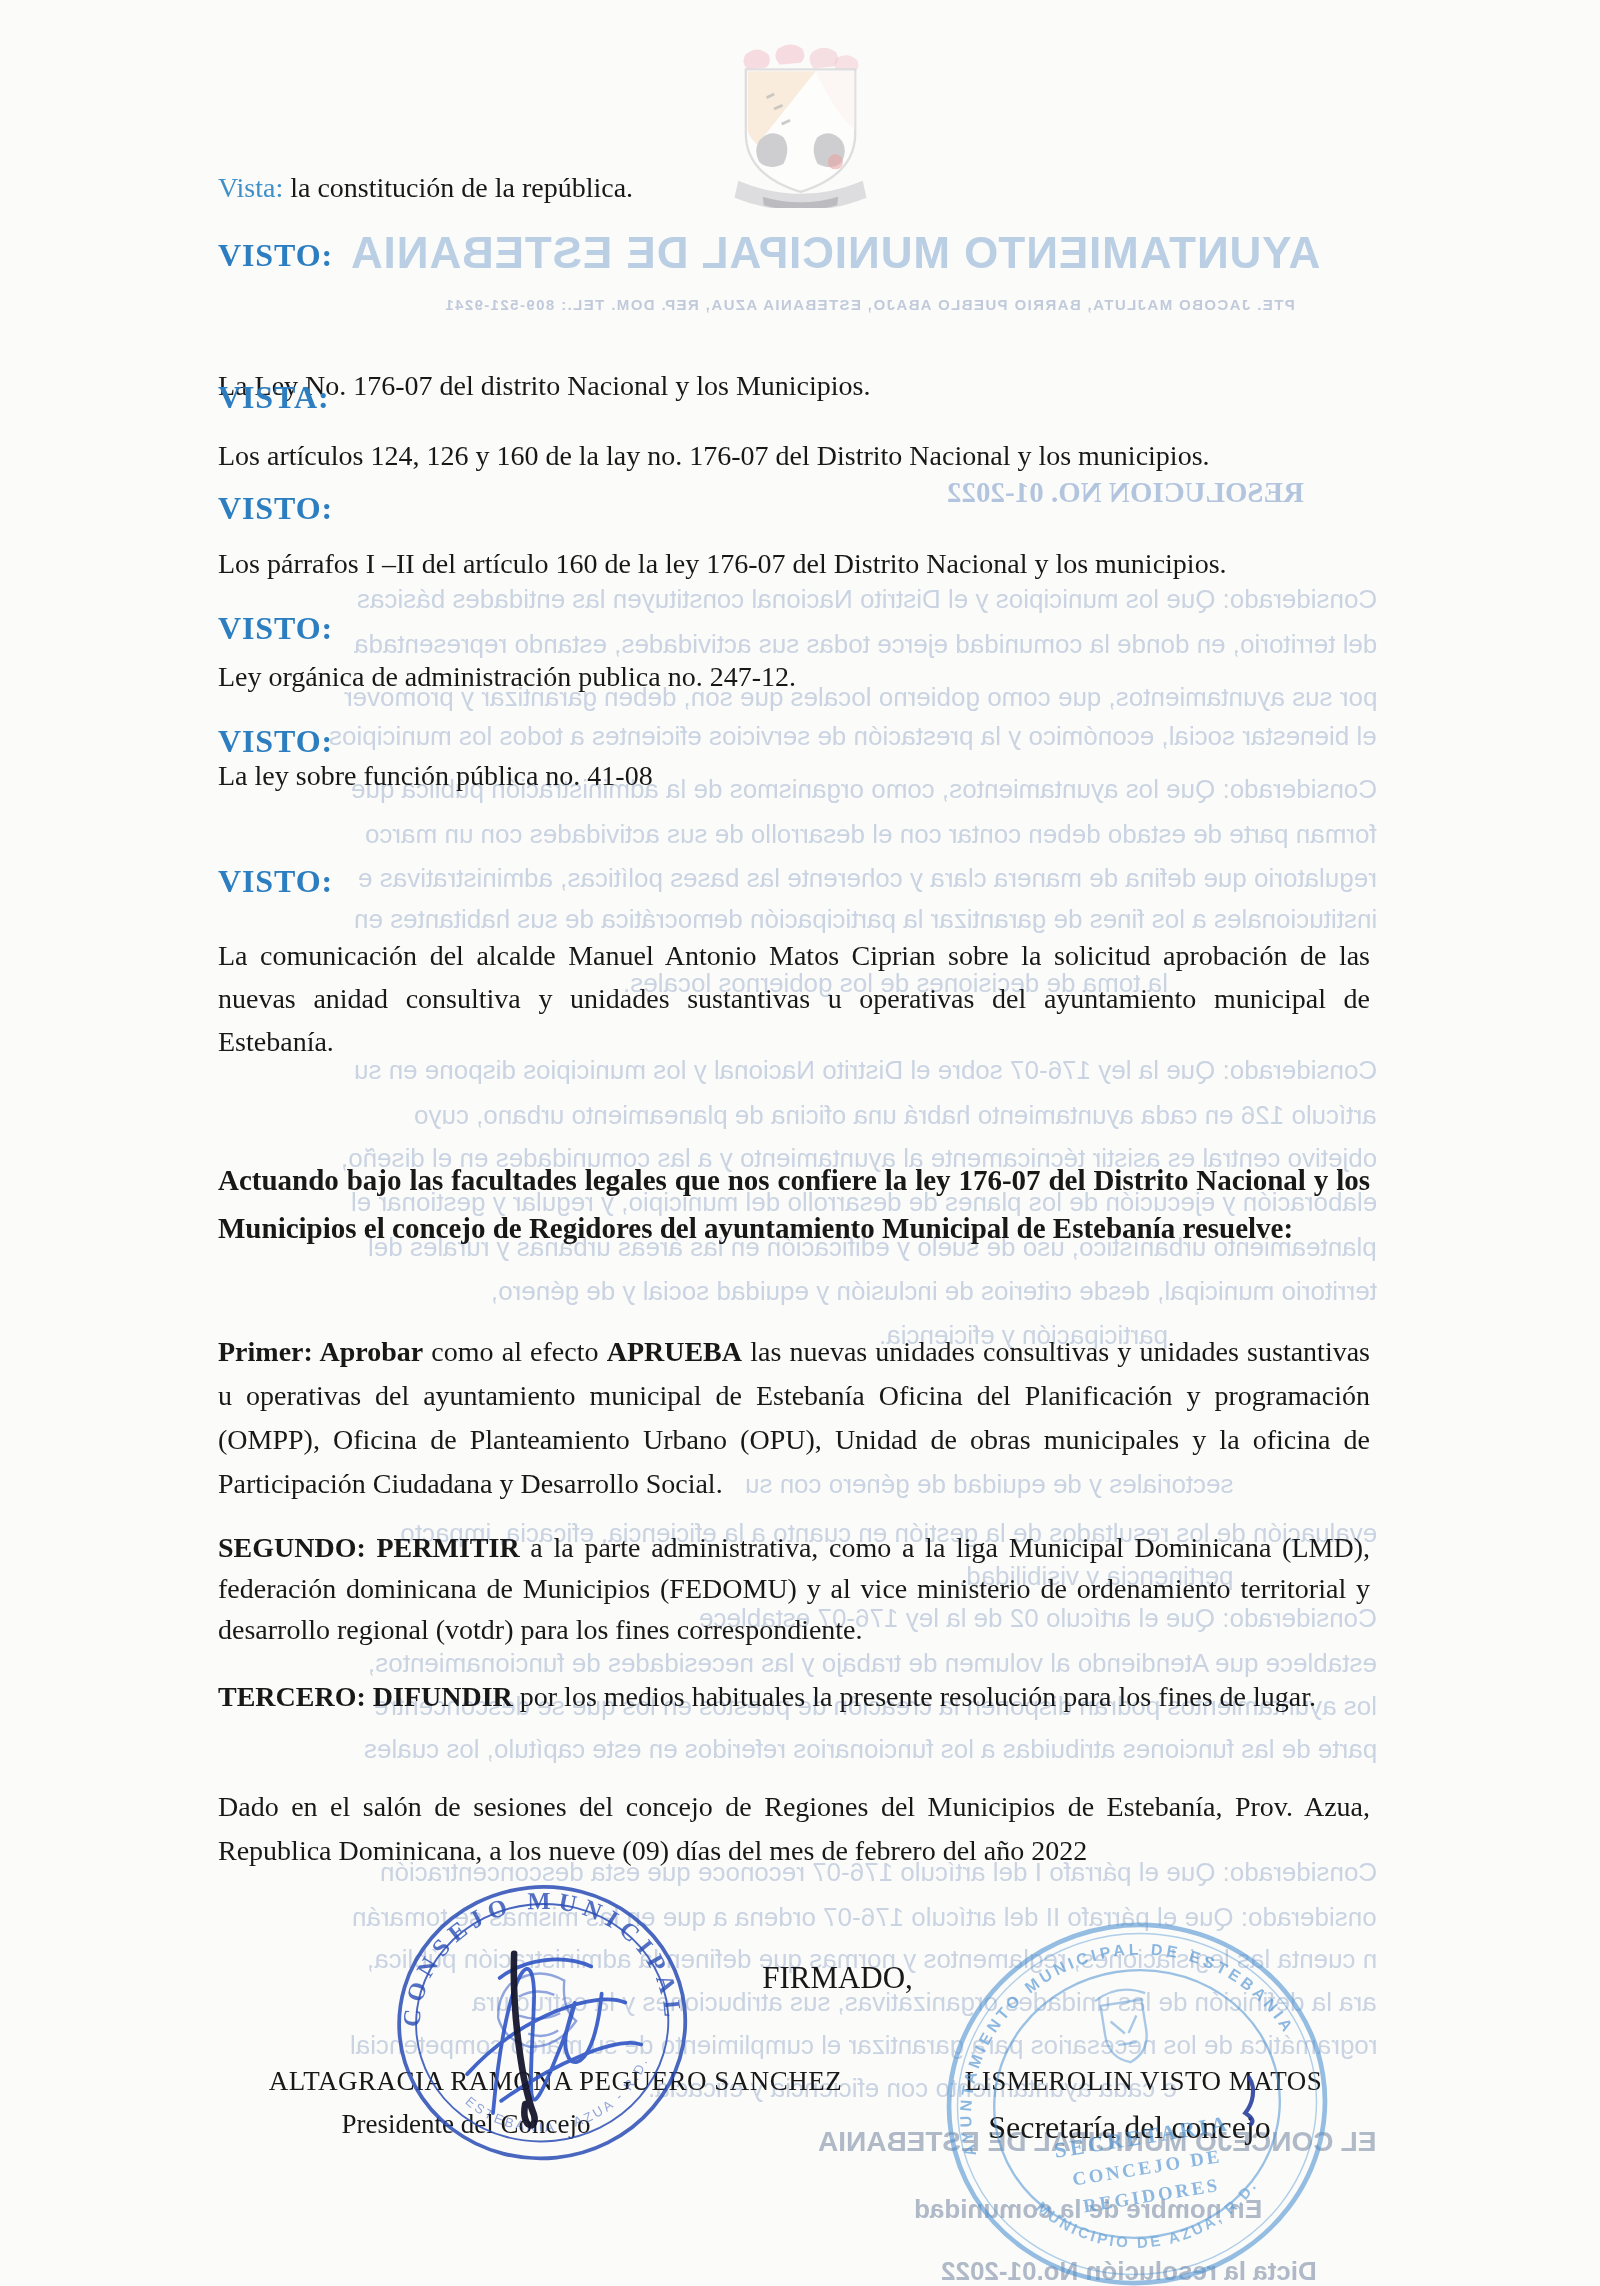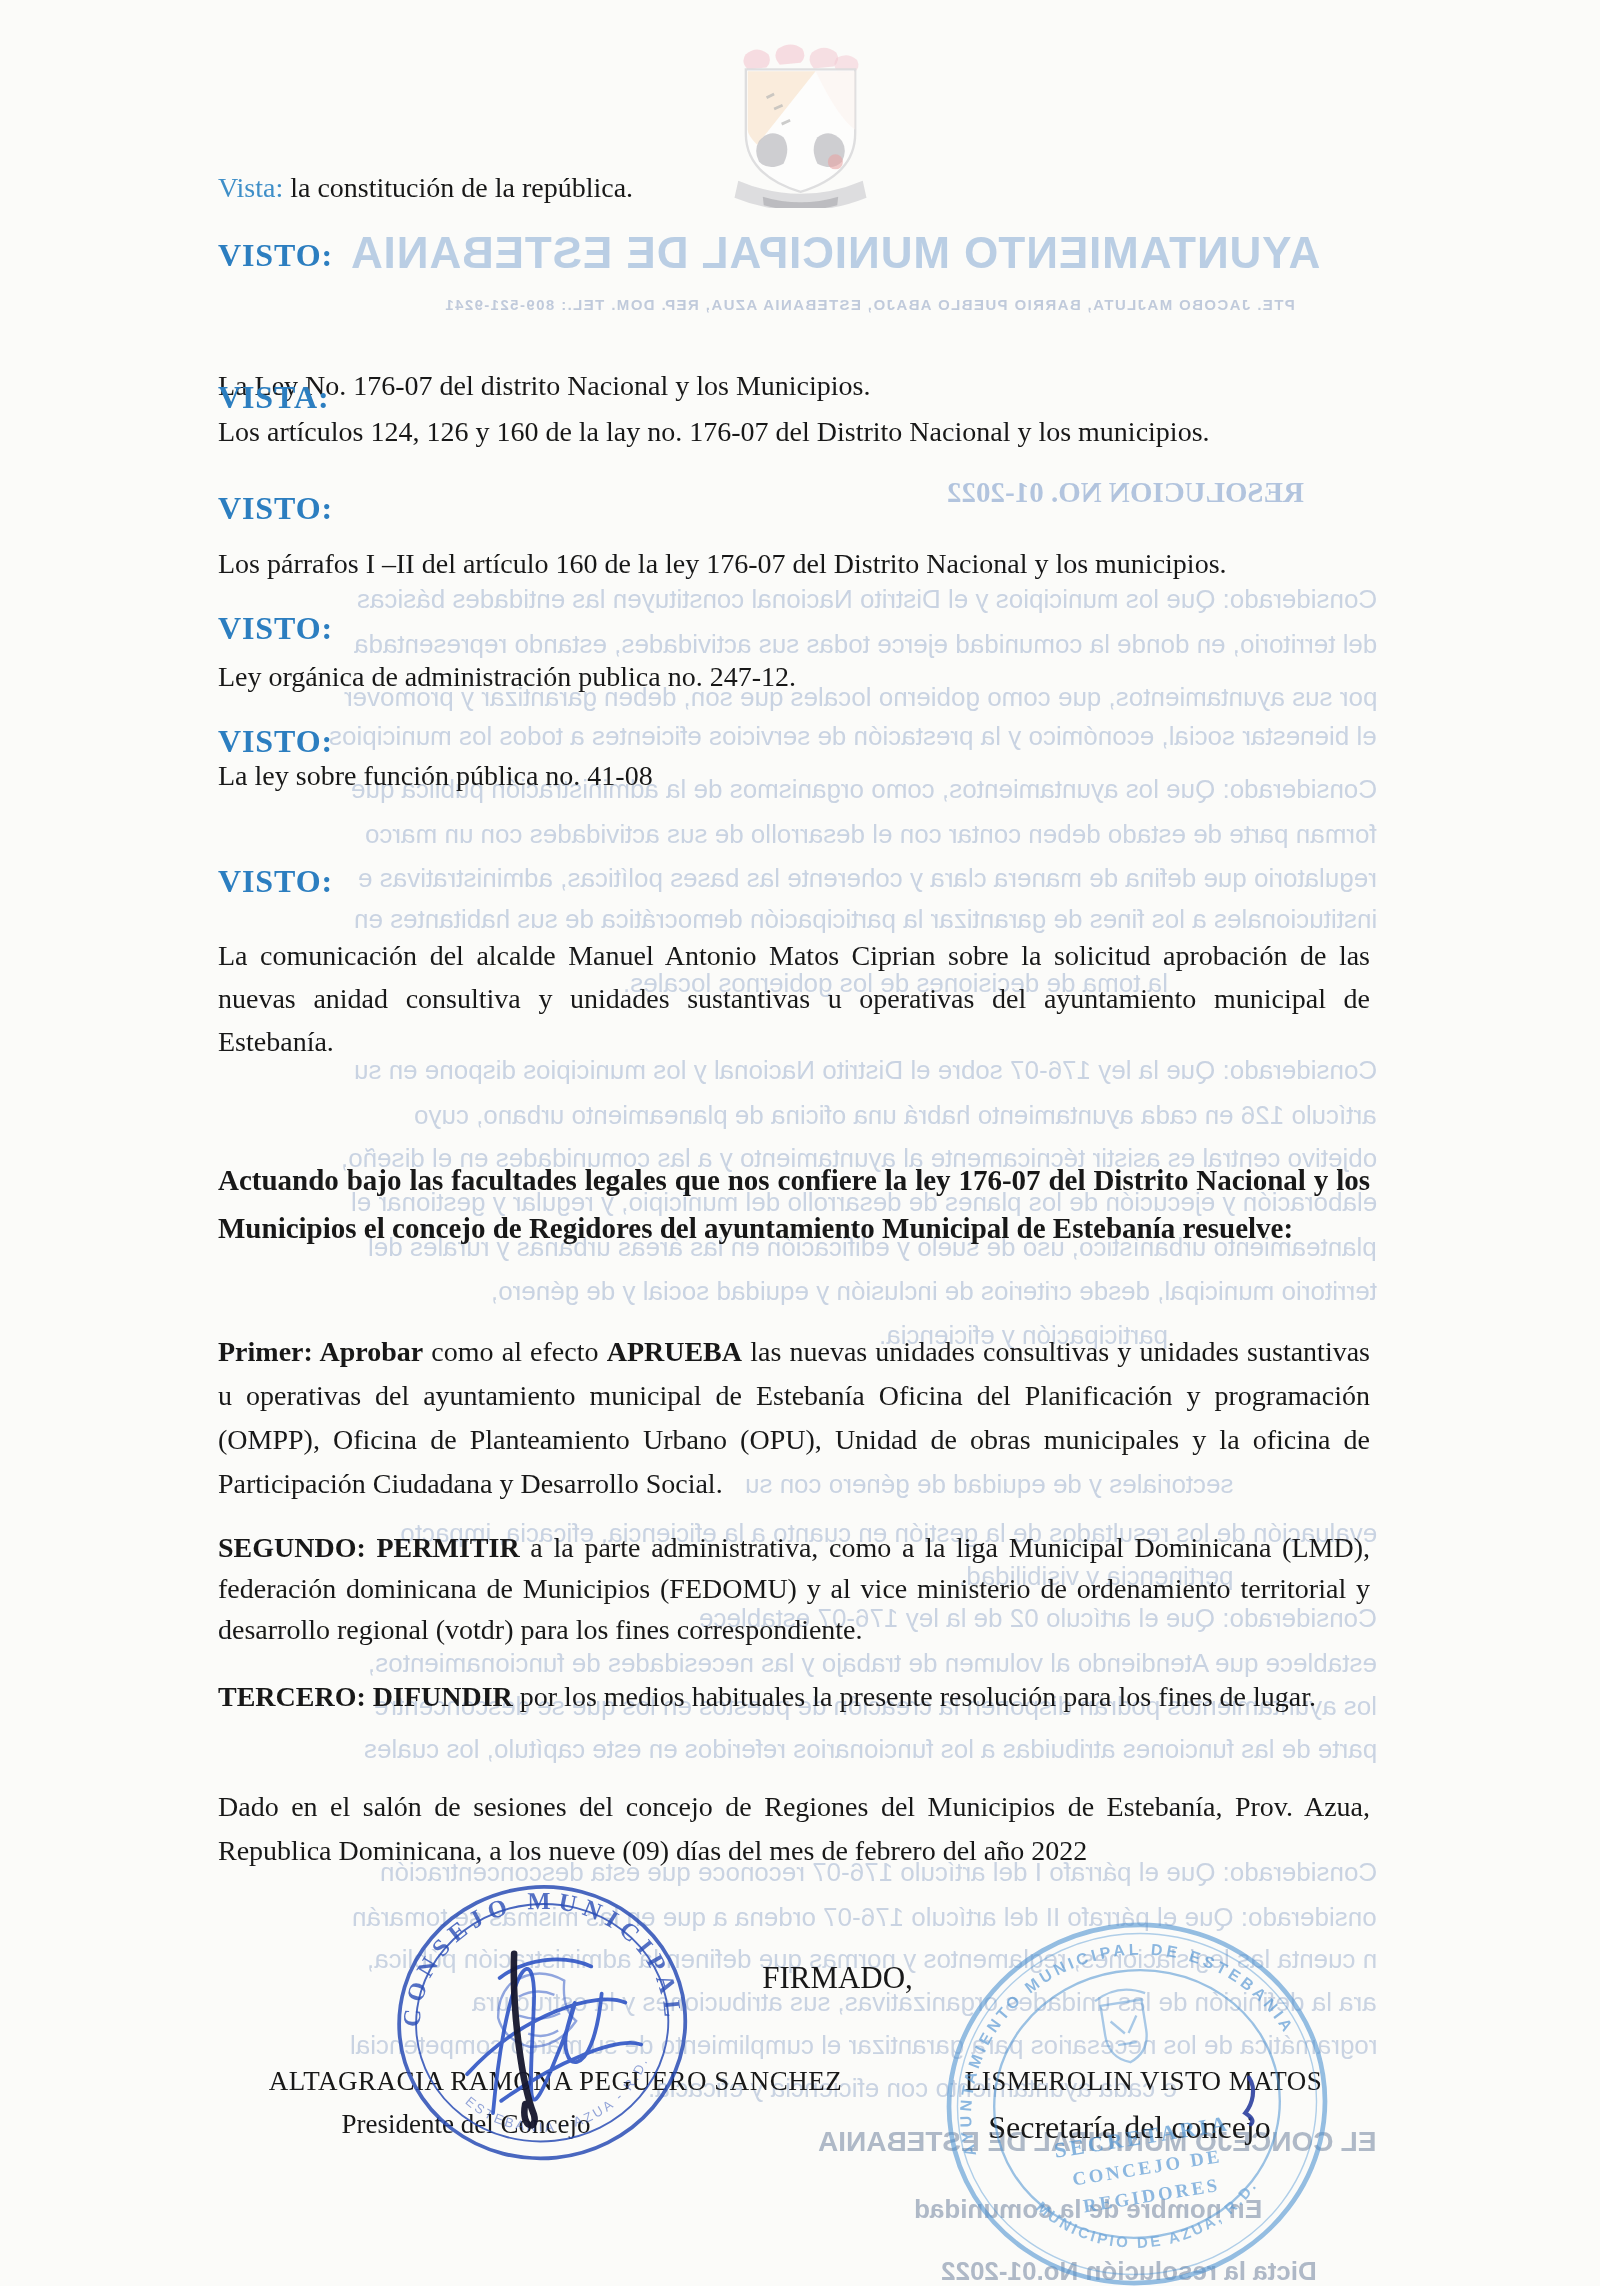--- a/index.html
+++ b/index.html
@@ -92,21 +92,21 @@
   </svg>
 
   <div class="body-t" style="top:166px;">
     <span class="intro-label">Vista:</span><span> la constitución de la república.</span>
   </div>
 
   <div class="sec-h" style="top:237px;">VISTO:</div>
   <div class="body-t" style="top:320px;margin-top:44px;">La Ley No. 176-07 del distrito Nacional y los Municipios.</div>
 
   <div class="sec-h" style="top:379px;">VISTA:</div>
-  <div class="body-t" style="top:410px;">Los artículos 124, 126 y 160 de la lay no. 176-07 del Distrito Nacional y los municipios.</div>
+  <div class="body-t" style="top:434px;">Los artículos 124, 126 y 160 de la lay no. 176-07 del Distrito Nacional y los municipios.</div>
 
   <div class="sec-h" style="top:490px;">VISTO:</div>
   <div class="body-t" style="top:542px;">Los párrafos I –II del artículo 160 de la ley 176-07 del Distrito Nacional y los municipios.</div>
 
   <div class="sec-h" style="top:610px;">VISTO:</div>
   <div class="body-t" style="top:655px;">Ley orgánica de administración publica no. 247-12.</div>
 
   <div class="sec-h" style="top:723px;">VISTO:</div>
   <div class="body-t" style="top:754px;">La ley sobre función pública no. 41-08</div>
 

